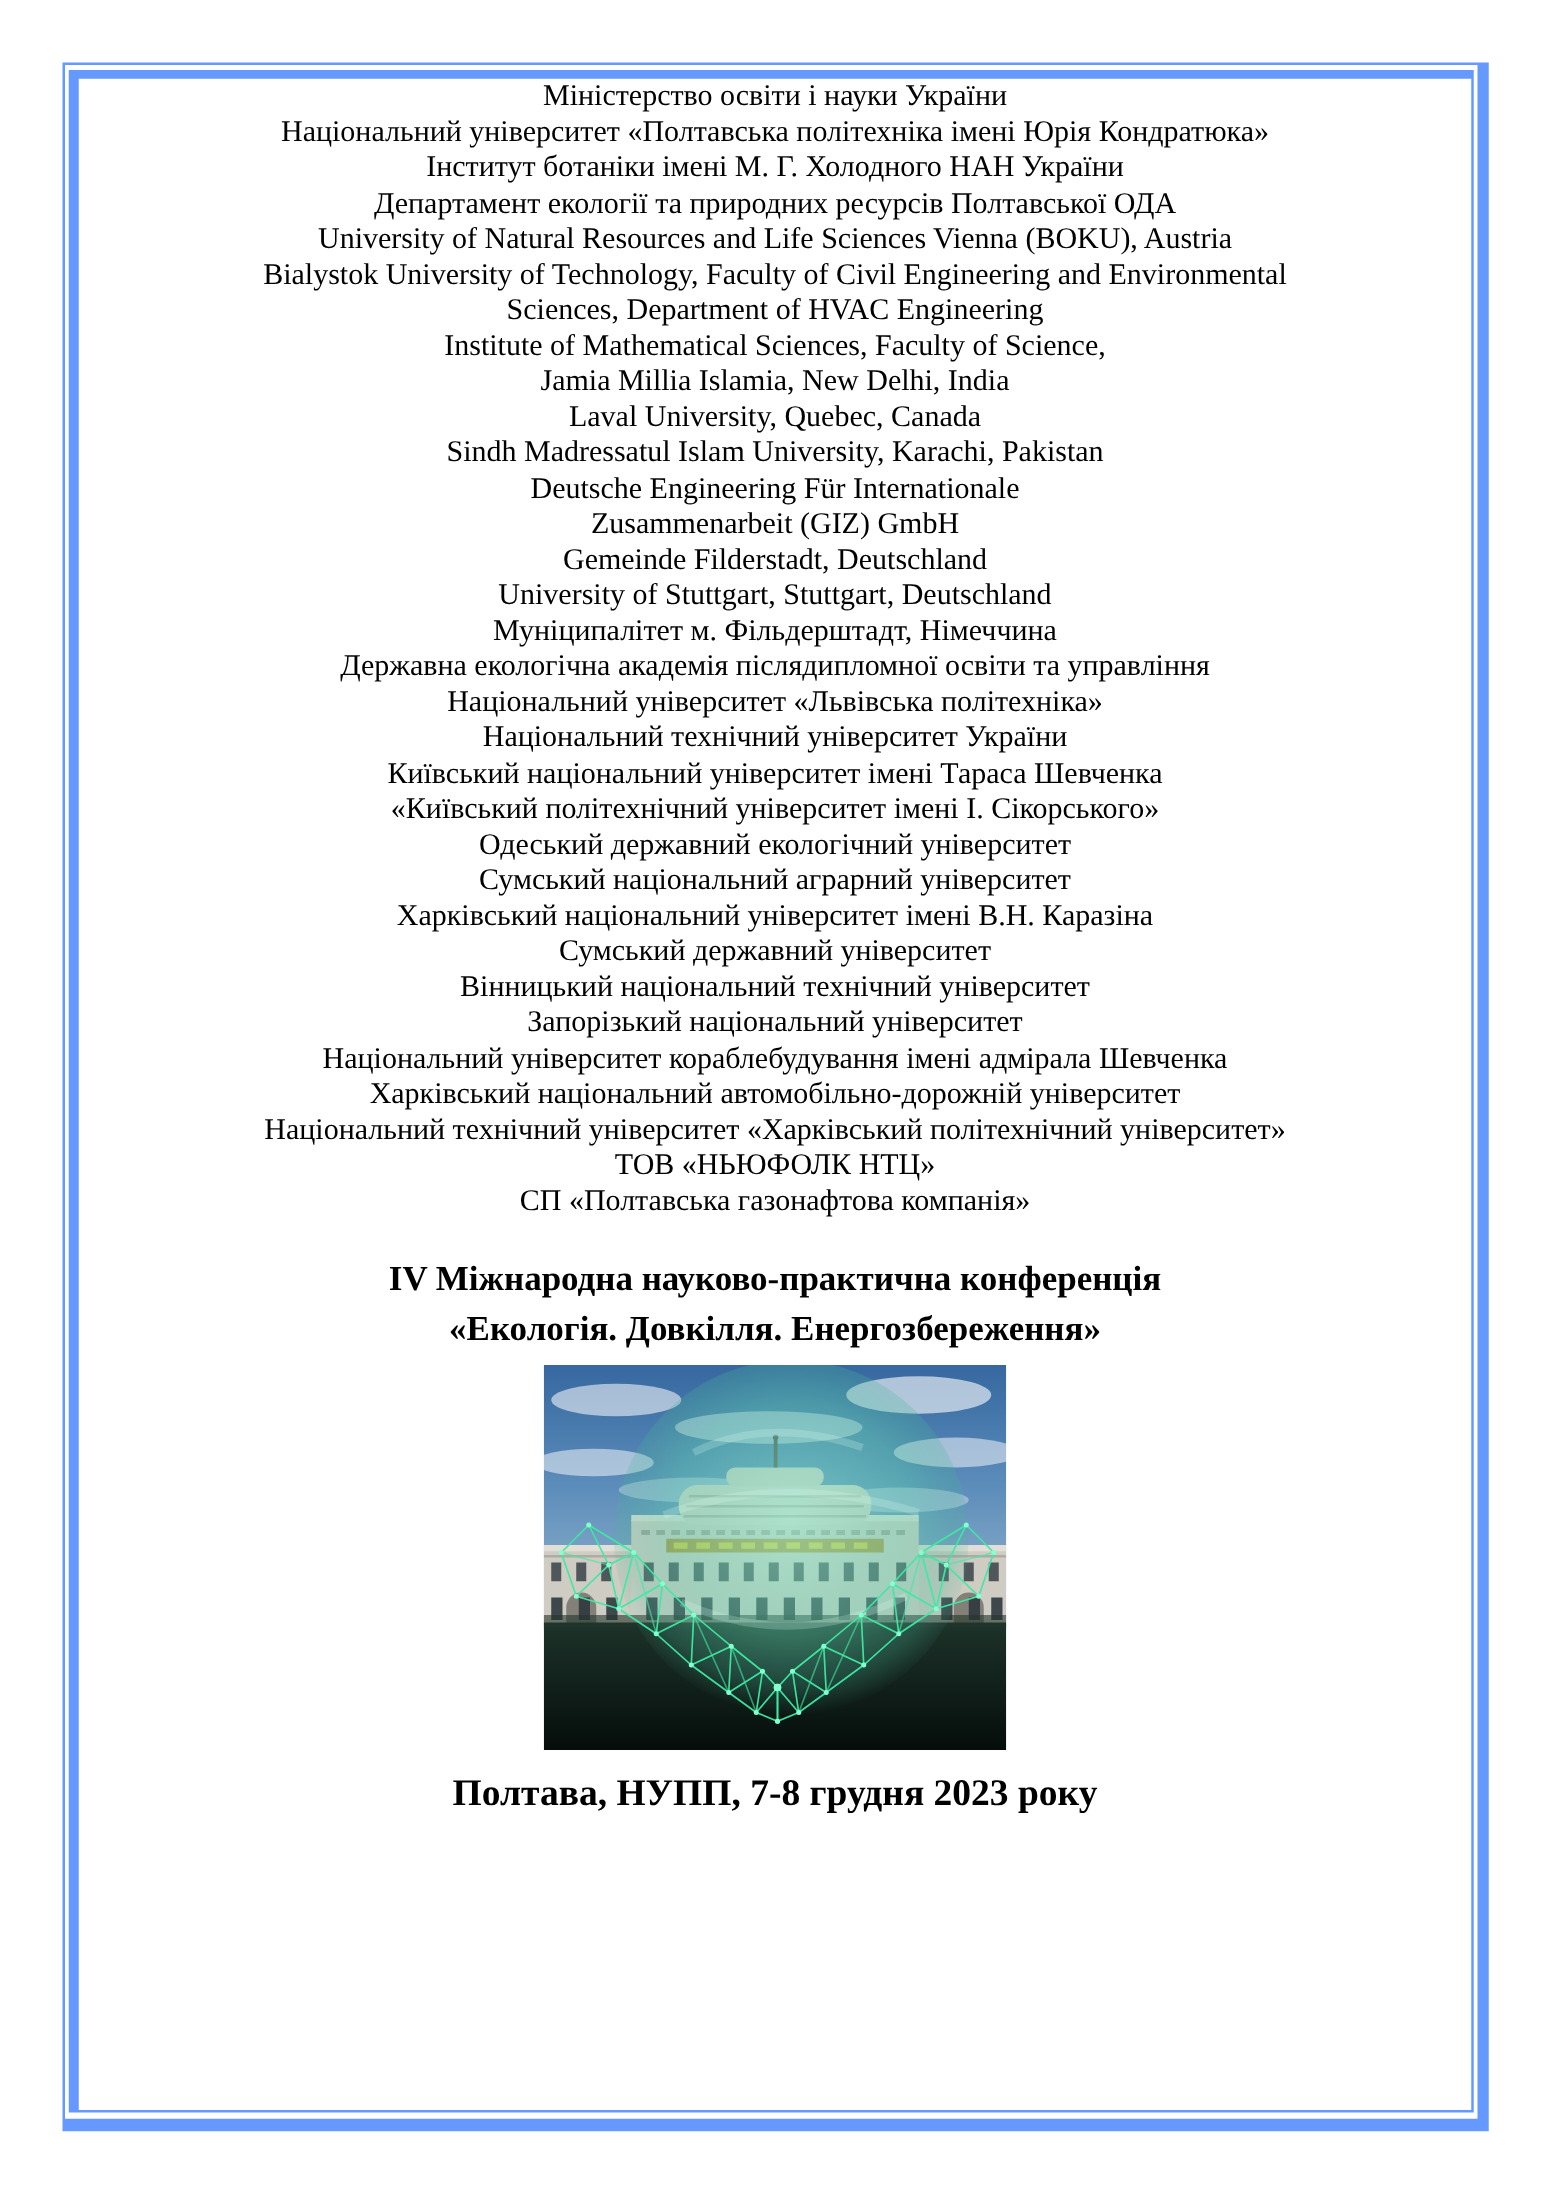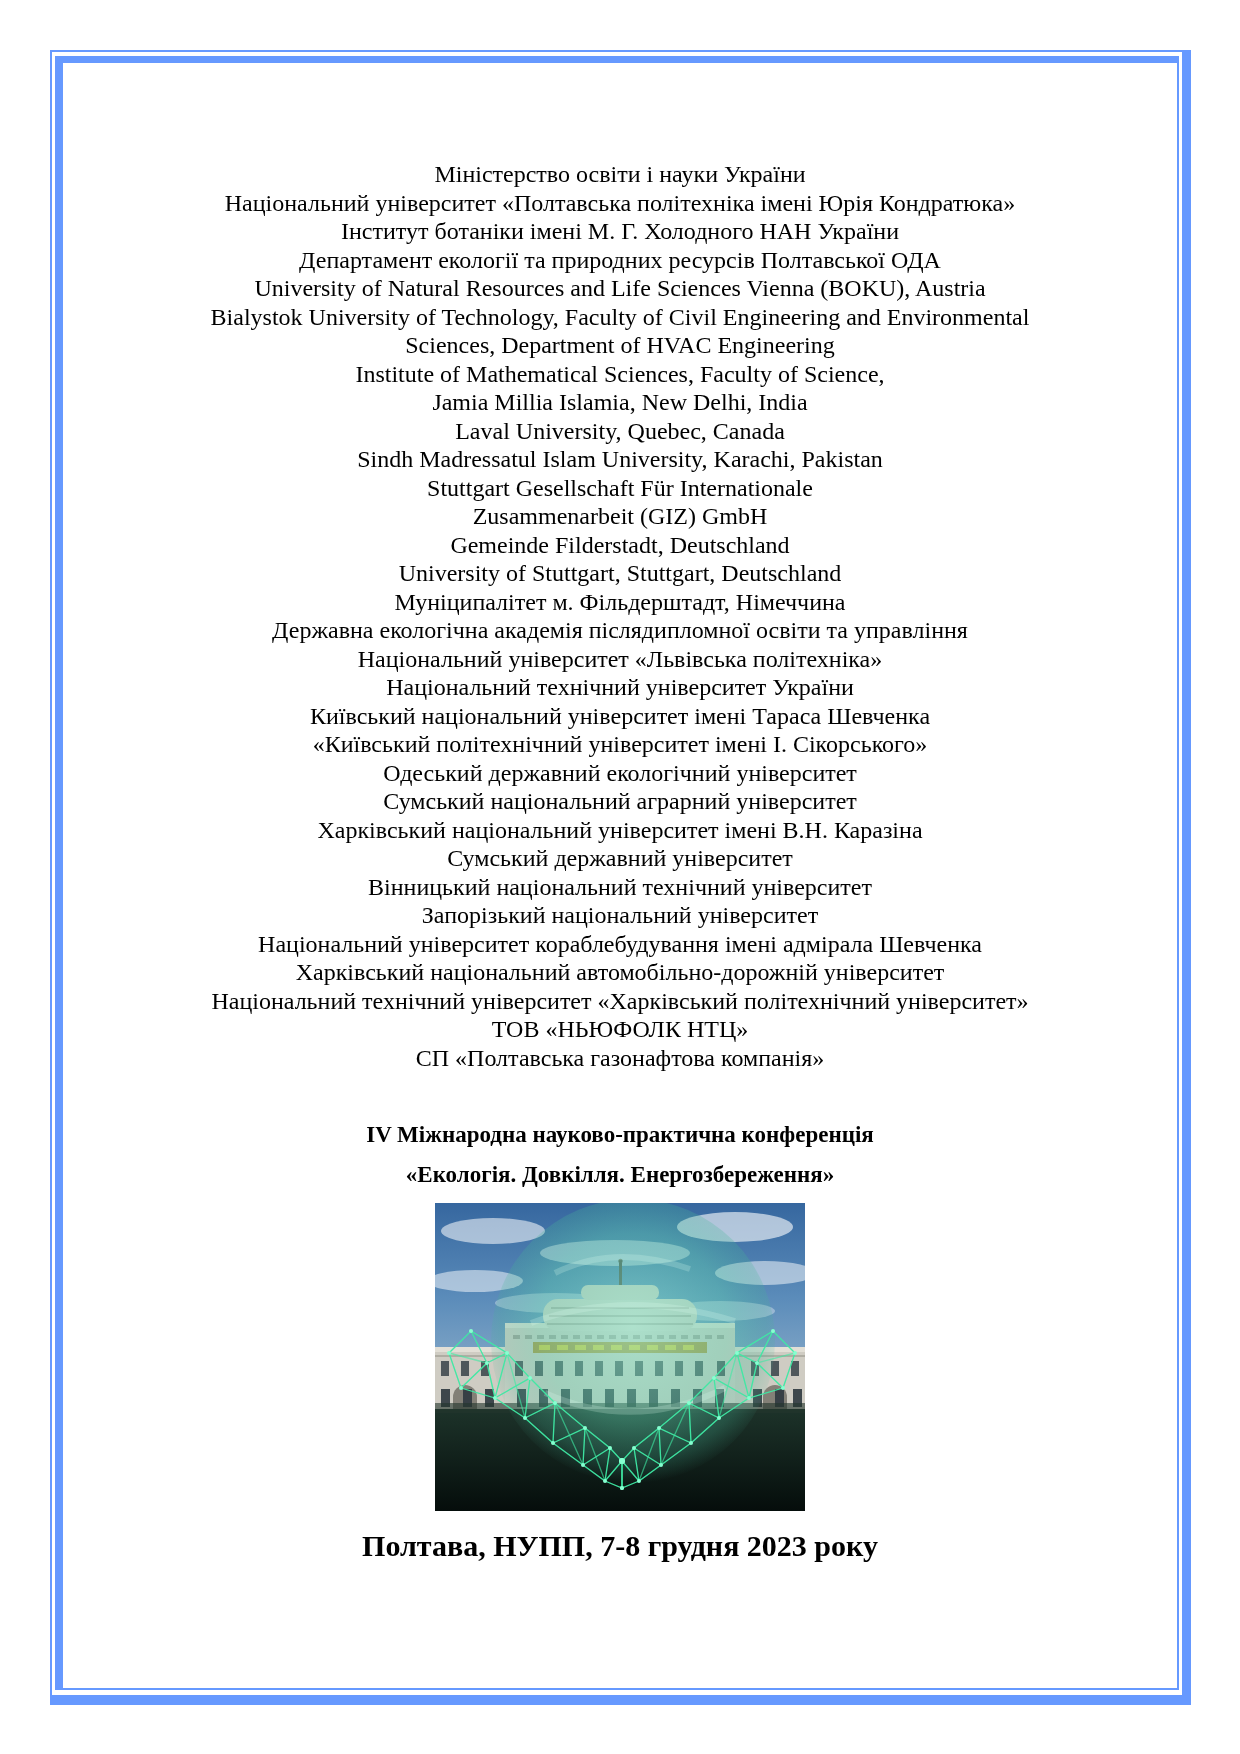--- a/index.html
+++ b/index.html
@@ -34,29 +34,28 @@
     border-style: solid;
     border-width: 7px 2px 2px 8px;
     pointer-events: none;
   }
   .content {
     position: absolute;
     left: 70px; top: 63px; right: 70px; bottom: 66px;
     text-align: center;
   }
   .org-list {
-    padding-top: 97px;
     font-size: 24px;
     line-height: 28.5px;
     white-space: nowrap;
   }
   .org-line { white-space: nowrap; }
   .title-block {
-    margin-top: 43px;
-    font-size: 23px;
+    margin-top: 29px;
+    font-size: 28px;
     line-height: 40px;
     font-weight: bold;
   }
   .illustration-wrap {
     margin-top: 8px;
   }
   .illustration-wrap svg {
     display: block;
     margin: 0 auto;
     width: 370px;
@@ -84,21 +83,21 @@
         <div class="org-line">Національний університет «Полтавська політехніка імені Юрія Кондратюка»</div>
         <div class="org-line">Інститут ботаніки імені М. Г. Холодного НАН України</div>
         <div class="org-line">Департамент екології та природних ресурсів Полтавської ОДА</div>
         <div class="org-line">University of Natural Resources and Life Sciences Vienna (BOKU), Austria</div>
         <div class="org-line">Bialystok University of Technology, Faculty of Civil Engineering and Environmental</div>
         <div class="org-line">Sciences, Department of HVAC Engineering</div>
         <div class="org-line">Institute of Mathematical Sciences, Faculty of Science,</div>
         <div class="org-line">Jamia Millia Islamia, New Delhi, India</div>
         <div class="org-line">Laval University, Quebec, Canada</div>
         <div class="org-line">Sindh Madressatul Islam University, Karachi, Pakistan</div>
-        <div class="org-line">Stuttgart Gesellschaft Für Internationale</div>
+        <div class="org-line">Deutsche Engineering Für Internationale</div>
         <div class="org-line">Zusammenarbeit  (GIZ) GmbH</div>
         <div class="org-line">Gemeinde Filderstadt, Deutschland</div>
         <div class="org-line">University of Stuttgart, Stuttgart, Deutschland</div>
         <div class="org-line">Муніципалітет м. Фільдерштадт, Німеччина</div>
         <div class="org-line">Державна екологічна  академія післядипломної освіти та управління</div>
         <div class="org-line">Національний університет «Львівська політехніка»</div>
         <div class="org-line">Національний технічний університет України</div>
         <div class="org-line">Київський національний університет імені Тараса Шевченка</div>
         <div class="org-line">«Київський політехнічний університет імені І. Сікорського»</div>
         <div class="org-line">Одеський державний екологічний університет</div>

